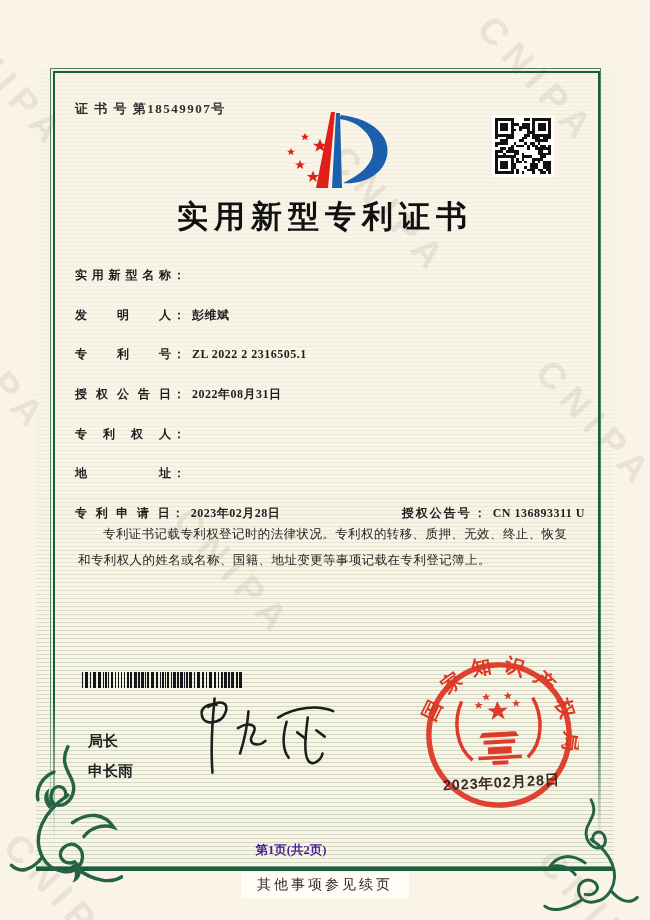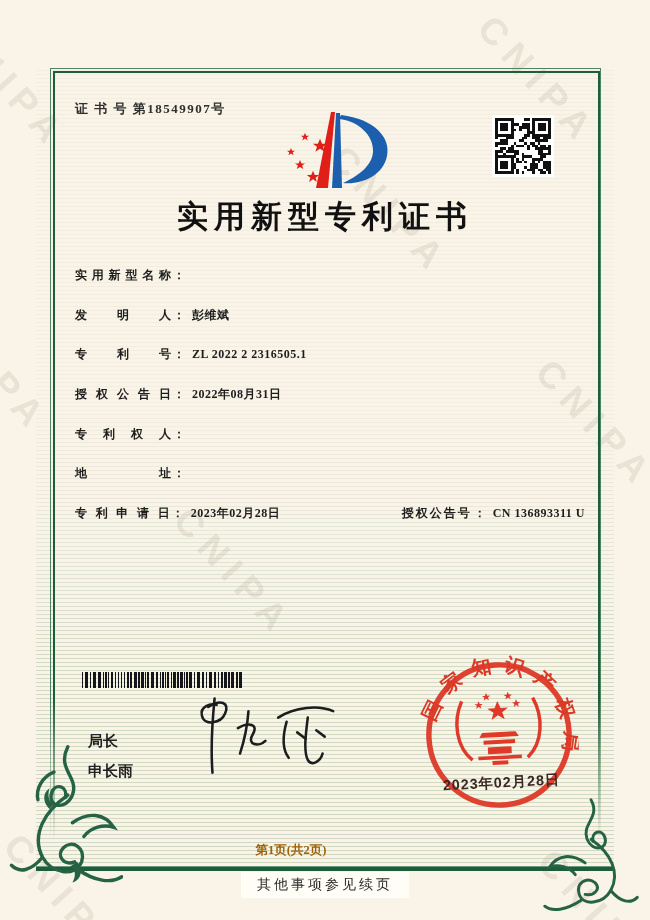--- a/index.html
+++ b/index.html
@@ -39,21 +39,21 @@
   .paras p{margin:0 0 2px 0;text-indent:2em;letter-spacing:.4px;}
   
   .barcode{left:82px;top:672px;width:178px;height:16px;display:flex;align-items:stretch;}
   .barcode i{display:block;background:#15151a;}
   
   .officer{left:88px;top:726px;font-family:"Liberation Sans","DejaVu Sans",sans-serif;
            font-size:15px;font-weight:700;color:#222;line-height:2.0;}
   .sig{left:168px;top:692px;}
   .seal{left:420px;top:656px;transform:rotate(-3deg);}
   
-  .pageno{left:0;top:842px;width:582px;text-align:center;font-size:12.5px;font-weight:600;color:#a16207;}
+  .pageno{left:0;top:842px;width:582px;text-align:center;font-size:12.5px;font-weight:600;color:#4c1d95;}
   .note{left:0;top:872px;width:650px;text-align:center;}
   .note span{display:inline-block;background:#fffdf6;padding:4px 16px;font-size:14px;
              letter-spacing:3px;color:#2a2a2a;}
   .flourish{pointer-events:none;}
 </style>
 </head>
 <body>
 
 <div class="wm" style="left:-30px;top:12px">CNIPA</div>
 <div class="wm" style="left:500px;top:8px">CNIPA</div>
@@ -304,20 +304,21 @@
     <span class="flabel">专利申请日</span>
       <span class="fcolon">：</span>
     <span class="fval fv-date">2023年02月28日</span>
     <span class="flabel2">授权公告号</span>
       <span class="fcolon">：</span>
     <span class="fval">CN 136893311 U</span>
   </div>
 </div>
 
 <div class="abs paras">
+  <p>专利证书记载专利权登记时的法律状况。专利权的转移、质押、无效、终止、恢复和专利权人的姓名或名称、国籍、地址变更等事项记载在专利登记簿上。</p>
 </div>
 
 <div class="abs barcode">
     <i style="width: 1px; margin-right: 2px;"></i>
     <i style="width: 3px; margin-right: 2px;"></i>
     <i style="width: 1px; margin-right: 2px;"></i>
     <i style="width: 3px; margin-right: 2px;"></i>
     <i style="width: 3px; margin-right: 2px;"></i>
     <i style="width: 1px; margin-right: 1px;"></i>
     <i style="width: 2px; margin-right: 1px;"></i>

